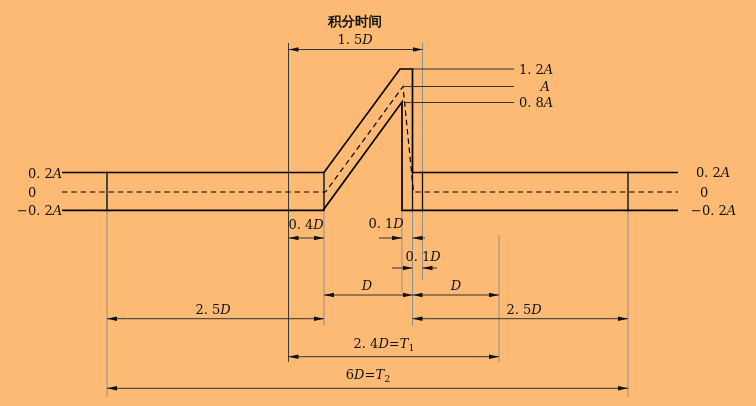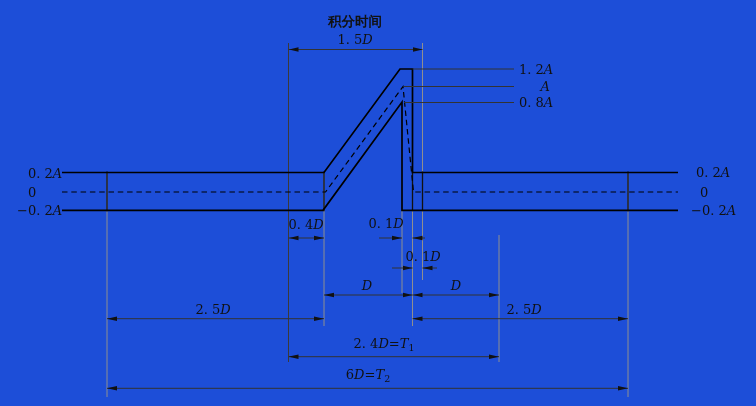--- a/index.html
+++ b/index.html
@@ -1,16 +1,16 @@
 <!DOCTYPE html>
 <html><head>
 <meta charset="utf-8">
 <style>
   html,body{margin:0;padding:0;background:#ffffff;}
-  .canvas{width:756px;height:406px;position:relative;background:#1d4ed8;overflow:hidden;}
+  .canvas{width:756px;height:406px;position:relative;background:#fdba74;overflow:hidden;}
   svg{display:block;}
   .wave{stroke:#000;stroke-width:1.7;fill:none;}
   .wave-dash{stroke:#000;stroke-width:1.2;fill:none;stroke-dasharray:5.5 3.8;}
   .dim{stroke:#333;stroke-width:1;fill:none;}
   .ext{stroke:#8f8f8f;stroke-width:1;fill:none;}
   .ext-dark{stroke:#3a3a3a;stroke-width:1;fill:none;}
   .tick{stroke:#111;stroke-width:1.3;fill:none;}
   .leader{stroke:#333;stroke-width:1;fill:none;}
   text{font-family:"DejaVu Serif","Liberation Serif",serif;font-size:13px;fill:#111;}
   .it{font-style:italic;}

